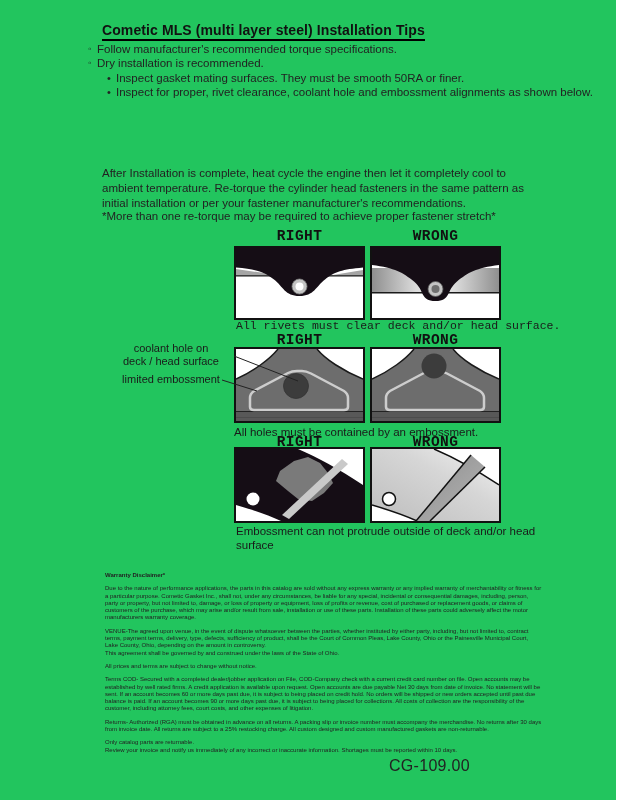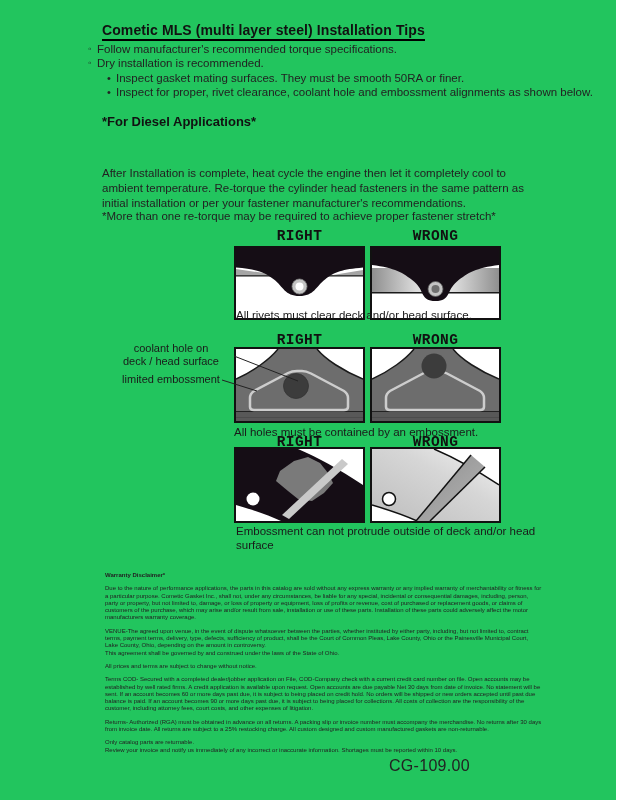--- a/index.html
+++ b/index.html
@@ -55,21 +55,20 @@
 
   <h1 class="abs title">Cometic MLS (multi layer steel) Installation Tips</h1>
 
   <div class="abs tips">
     <div class="tip"><span class="marker">◦</span><span>Follow manufacturer's recommended torque specifications.</span></div>
     <div class="tip"><span class="marker">◦</span><span>Dry installation is recommended.</span></div>
     <div class="tip sub"><span class="marker">•</span><span>Inspect gasket mating surfaces.  They must be smooth 50RA or finer.</span></div>
     <div class="tip sub"><span class="marker">•</span><span>Inspect for proper, rivet clearance, coolant hole and embossment alignments as shown below.</span></div>
   </div>
 
-  <h2 class="abs diesel-heading">*For Diesel Applications*</h2>
   <p class="abs body-p p2">After Installation is complete, heat cycle the engine then let it completely cool to ambient temperature. Re-torque the cylinder head fasteners in the same pattern as initial installation or per your fastener manufacturer's recommendations.</p>
   <p class="abs body-p p3">*More than one re-torque may be required to achieve proper fastener stretch*</p>
 
   <div class="abs dlabel" style="left:234px; top:228px;">RIGHT</div>
   <div class="abs dlabel" style="left:370px; top:228px;">WRONG</div>
 
   <div class="abs img-box" style="left:234px; top:246px;">
     <svg width="127" height="70" viewBox="0 0 127 70">
       <rect x="0" y="0" width="127" height="70" fill="#ffffff"></rect>
       <polygon points="0,21 45,27.5 0,27.5" fill="#a5a5a5"></polygon>
@@ -92,21 +91,21 @@
         </linearGradient>
       </defs>
       <rect x="0" y="0" width="127" height="70" fill="#ffffff"></rect>
       <rect x="0" y="20" width="127" height="24.5" fill="url(#gw1)"></rect>
       <rect x="0" y="44" width="127" height="1.5" fill="#1a1a1a"></rect>
       <path d="M0,0 H127 V17 C104,20 96,24.5 85,33.5 C74,42.5 79,53 63.5,53 C48,53 53,42.5 42,33.5 C31,24.5 23,20 0,17 Z" fill="#150d15"></path>
       <circle cx="63.5" cy="41" r="7.5" fill="#c4c4c4" stroke="#5a5a5a" stroke-width="0.8"></circle>
       <circle cx="63.5" cy="41" r="4" fill="#6f6f6f"></circle>
     </svg>
   </div>
-  <div class="abs caption" style="left:236px; top:309px;">All rivets must clear deck and/or head surface.</div>
+  <div class="abs caption" style="left:236px; top:319px;font-family:Liberation Mono, monospace;">All rivets must clear deck and/or head surface.</div>
 
   <div class="abs dlabel" style="left:234px; top:332px;">RIGHT</div>
   <div class="abs dlabel" style="left:370px; top:332px;">WRONG</div>
 
   <div class="abs ann" style="top:342px;">coolant hole on
 deck / head surface</div>
   <div class="abs ann" style="top:373px;">limited embossment</div>
   <svg class="abs leader" style="left:212px; top:350px;" width="110" height="50" viewBox="0 0 110 50">
     <line x1="22" y1="6" x2="86" y2="31" stroke="#222" stroke-width="1"></line>
     <line x1="10" y1="30" x2="45" y2="41" stroke="#222" stroke-width="1"></line>

